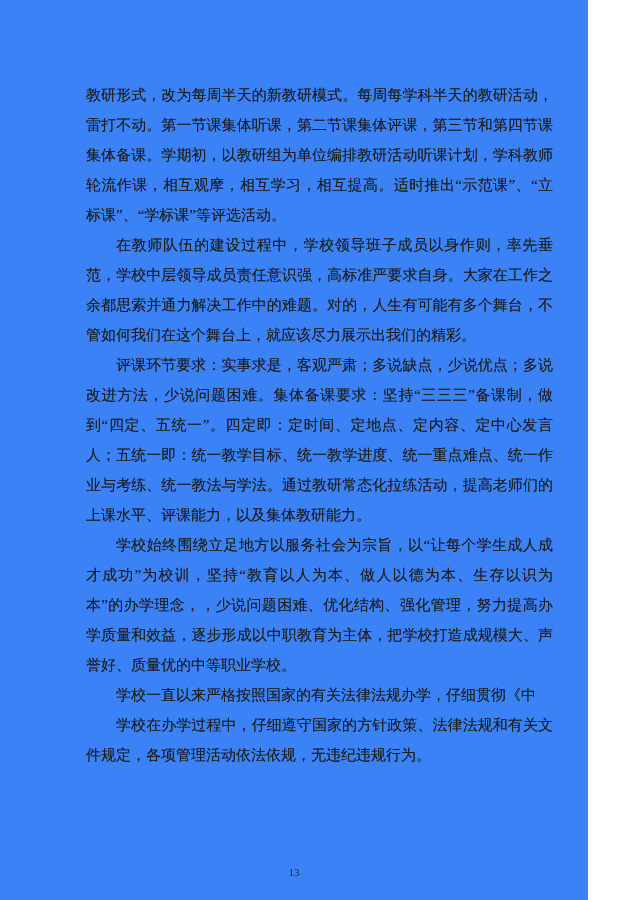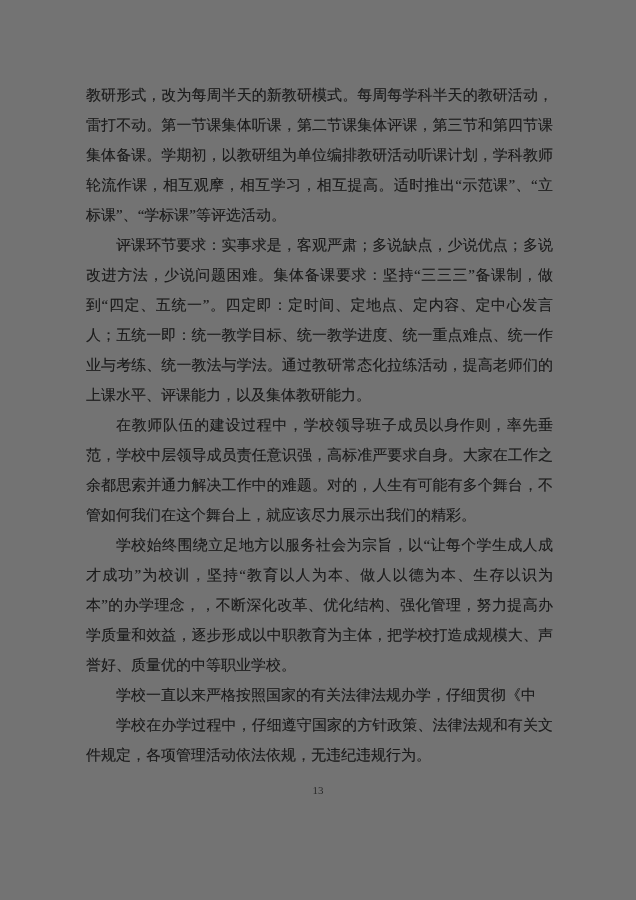--- a/index.html
+++ b/index.html
@@ -2,23 +2,23 @@
 <html><head>
 <meta charset="utf-8">
 <style>
   html, body {
     margin: 0;
     padding: 0;
     background: #ffffff;
   }
   .page {
     position: relative;
-    width: 636px;
+    width: 588px;
     height: 900px;
-    background: #737373;
+    background: #3b82f6;
     font-family: "Liberation Serif", "DejaVu Serif", serif;
     color: #1c1c1c;
     overflow: hidden;
   }
   .content {
     position: absolute;
     left: 86px;
     top: 80px;
     width: 467px;
     font-size: 15px;
@@ -39,36 +39,36 @@
   .heading {
     margin: 4px 0 0 0;
     font-size: 15.5px;
     line-height: 30px;
     font-weight: bold;
     text-indent: 2em;
     text-align: left;
   }
   .page-number {
     position: absolute;
-    top: 782px;
+    top: 864px;
     left: 0;
     width: 100%;
     text-align: center;
     font-size: 11px;
     line-height: 16px;
     color: #2a2a2a;
     font-family: "Liberation Serif", "DejaVu Serif", serif;
   }
 </style>
 </head>
 <body>
 
 <div class="page">
   <div class="content">
     <p class="para no-indent">教研形式，改为每周半天的新教研模式。每周每学科半天的教研活动，雷打不动。第一节课集体听课，第二节课集体评课，第三节和第四节课集体备课。学期初，以教研组为单位编排教研活动听课计划，学科教师轮流作课，相互观摩，相互学习，相互提高。适时推出“示范课”、“立标课”、“学标课”等评选活动。</p>
+    <p class="para">在教师队伍的建设过程中，学校领导班子成员以身作则，率先垂范，学校中层领导成员责任意识强，高标准严要求自身。大家在工作之余都思索并通力解决工作中的难题。对的，人生有可能有多个舞台，不管如何我们在这个舞台上，就应该尽力展示出我们的精彩。</p>
     <p class="para">评课环节要求：实事求是，客观严肃；多说缺点，少说优点；多说改进方法，少说问题困难。集体备课要求：坚持“三三三”备课制，做到“四定、五统一”。四定即：定时间、定地点、定内容、定中心发言人；五统一即：统一教学目标、统一教学进度、统一重点难点、统一作业与考练、统一教法与学法。通过教研常态化拉练活动，提高老师们的上课水平、评课能力，以及集体教研能力。</p>
-    <p class="para">在教师队伍的建设过程中，学校领导班子成员以身作则，率先垂范，学校中层领导成员责任意识强，高标准严要求自身。大家在工作之余都思索并通力解决工作中的难题。对的，人生有可能有多个舞台，不管如何我们在这个舞台上，就应该尽力展示出我们的精彩。</p>
-    <p class="para">学校始终围绕立足地方以服务社会为宗旨，以“让每个学生成人成才成功”为校训，坚持“教育以人为本、做人以德为本、生存以识为本”的办学理念，，不断深化改革、优化结构、强化管理，努力提高办学质量和效益，逐步形成以中职教育为主体，把学校打造成规模大、声誉好、质量优的中等职业学校。</p>
+    <p class="para">学校始终围绕立足地方以服务社会为宗旨，以“让每个学生成人成才成功”为校训，坚持“教育以人为本、做人以德为本、生存以识为本”的办学理念，，少说问题困难、优化结构、强化管理，努力提高办学质量和效益，逐步形成以中职教育为主体，把学校打造成规模大、声誉好、质量优的中等职业学校。</p>
     <p class="para">学校一直以来严格按照国家的有关法律法规办学，仔细贯彻《中</p>
     <p class="para">学校在办学过程中，仔细遵守国家的方针政策、法律法规和有关文件规定，各项管理活动依法依规，无违纪违规行为。</p>
   </div>
   <div class="page-number">13</div>
 </div>
 
 </body></html>

